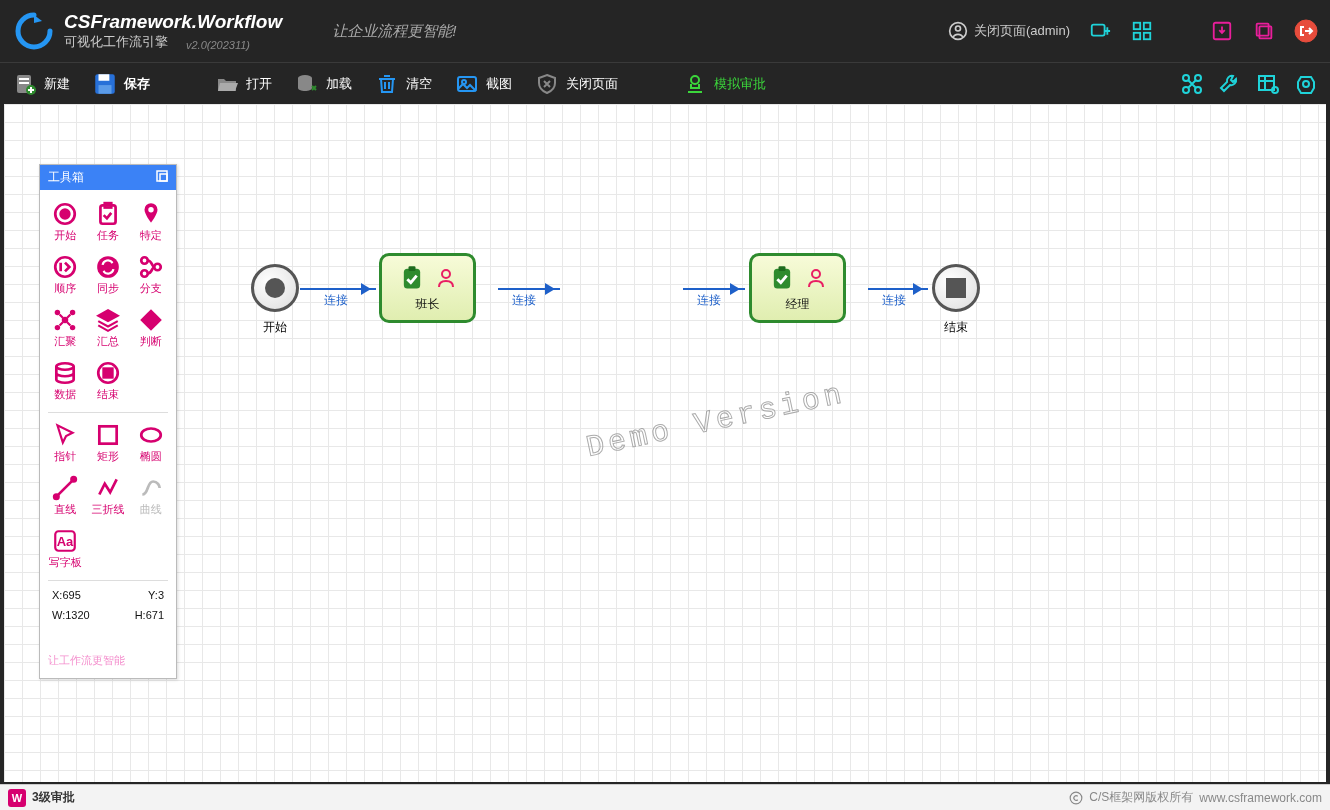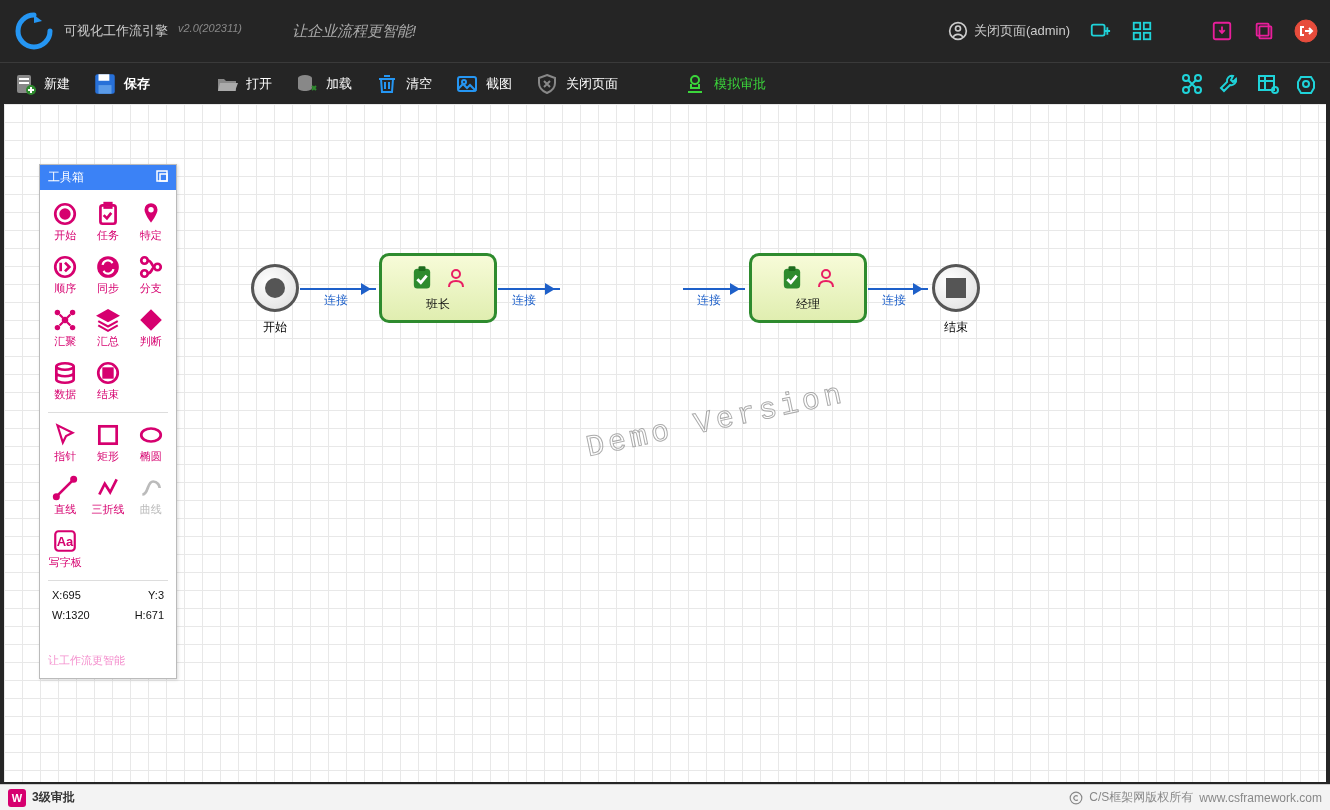--- a/index.html
+++ b/index.html
@@ -4,21 +4,21 @@
 <style>
 * { margin: 0; padding: 0; box-sizing: border-box; font-family: "Microsoft YaHei", Arial, sans-serif; }
 body { width: 1330px; height: 810px; background: #252525; overflow: hidden; position: relative; }
 
 
 .header { height: 62px; background: #252525; display: flex; align-items: center; padding: 0 12px; color: #fff; }
 .logo { width: 44px; height: 44px; margin-right: 8px; display: flex; align-items: center; justify-content: center; }
 .logo svg { width: 40px; height: 40px; }
 .title-block { display: flex; flex-direction: column; }
 .app-title { font-size: 19px; font-weight: bold; font-style: italic; color: #fff; }
-.app-subtitle { font-size: 13px; color: #ccc; display: flex; align-items: flex-start; gap: 10px; }
+.app-subtitle { font-size: 13px; color: #ccc; display: flex; align-items: flex-end; gap: 18px; }
 .app-version { font-size: 11px; color: #888; font-style: italic; }
 .header-tagline { margin-left: 50px; font-size: 15px; color: #aaa; font-style: italic; }
 .header-right { margin-left: auto; display: flex; align-items: center; gap: 18px; }
 .user-badge { display: flex; align-items: center; gap: 6px; color: #ccc; font-size: 13px; }
 .header-icon { width: 24px; height: 24px; display: flex; align-items: center; justify-content: center; cursor: pointer; }
 .icon-cyan svg { stroke: #1fd3d9; fill: none; stroke-width: 2; }
 .icon-magenta svg { stroke: #e91e9b; fill: none; stroke-width: 2; }
 .icon-red svg { stroke: #e74c3c; fill: #e74c3c; }
 
 
@@ -54,21 +54,21 @@
 .toolbox-stats { font-size: 11px; padding: 4px 8px; color: #111; display: flex; justify-content: space-between; }
 .toolbox-footer { font-size: 11px; text-align: left; padding: 4px; color: #e91e9b; opacity: .5; margin-top: 24px; }
 
 
 .wf-layer { position: absolute; inset: 0; }
 .node-circle { position: absolute; width: 48px; height: 48px; border: 3px solid #555; border-radius: 50%; background: radial-gradient(circle at 35% 35%, #fff, #ddd); display: flex; align-items: center; justify-content: center; }
 .node-circle .inner-dot { width: 20px; height: 20px; background: #555; border-radius: 50%; }
 .node-circle .inner-square { width: 20px; height: 20px; background: #555; }
 .node-label-below { position: absolute; width: 60px; text-align: center; font-size: 12px; color: #000; }
 
-.node-task { position: absolute; width: 118px; height: 70px; border: 3px solid #2e8b2e; border-radius: 10px;
+.node-task { position: absolute; width: 97px; height: 70px; border: 3px solid #2e8b2e; border-radius: 10px;
   background: linear-gradient(#f7fbd8, #e0eeb0); display: flex; flex-direction: column; align-items: center; justify-content: center; }
 .node-task .task-icons { display: flex; gap: 8px; align-items: center; margin-bottom: 4px; }
 .node-task .task-title { font-size: 12px; color: #111; }
 
 .edge { position: absolute; height: 2px; background: #1e60c9; }
 .edge::after { content: ""; position: absolute; right: -1px; top: -5px; border: 6px solid transparent; border-left: 10px solid #1e60c9; }
 .edge-label { position: absolute; font-size: 12px; color: #1e60c9; }
 
 .watermark { position: absolute; left: 580px; top: 300px; font-size: 30px; font-family: "Courier New", monospace; color: #888; transform: rotate(-12deg); letter-spacing: 4px; opacity: .7;
   -webkit-text-stroke: 1px #888; -webkit-text-fill-color: transparent; }
@@ -82,20 +82,21 @@
 <body>
 
 <div class="header">
   <div class="logo">
     <svg viewBox="0 0 40 40">
         <path d="M20 4 A16 16 0 1 0 36 20" fill="none" stroke="#2596f3" stroke-width="5" stroke-linecap="round"></path>
         <path d="M20 4 L28 10 L20 12 Z" fill="#2596f3"></path>
       </svg>
   </div>
   <div class="title-block">
+    <div class="app-title">CSFramework.Workflow</div>
     <div class="app-subtitle">
       <span>可视化工作流引擎</span>
       <span class="app-version">v2.0(202311)</span>
     </div>
   </div>
   <div class="header-tagline">让企业流程更智能!</div>
   <div class="header-right">
     <div class="user-badge">
       <svg width="20" height="20" viewBox="0 0 24 24" fill="none" stroke="#ccc" stroke-width="2">
           <circle cx="12" cy="12" r="10"></circle>

